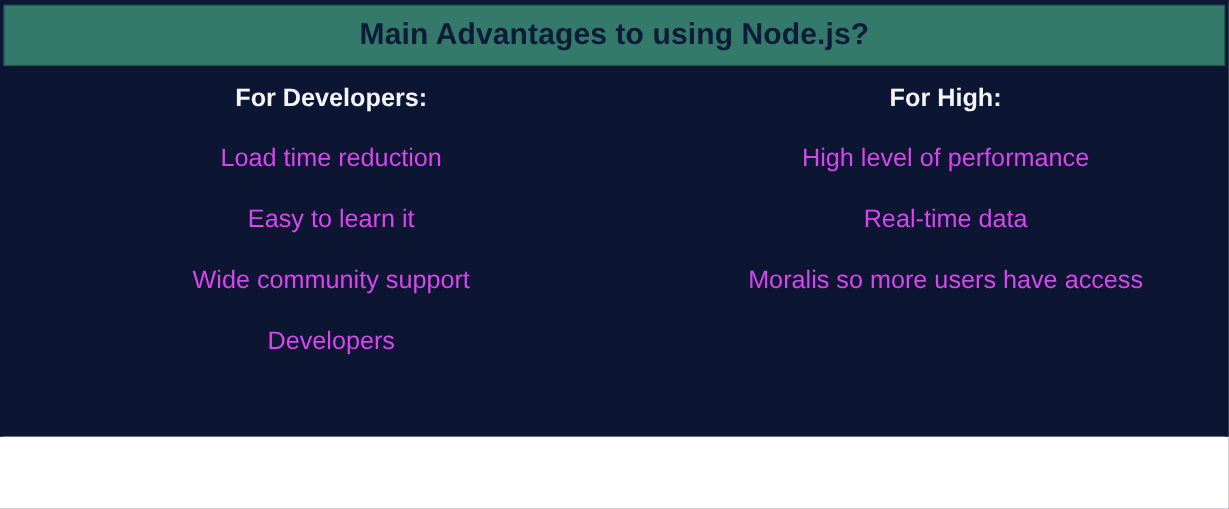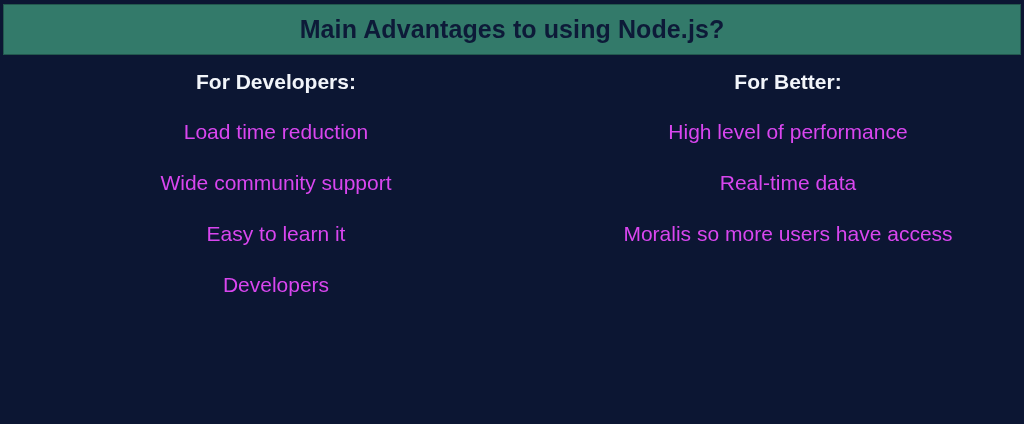--- a/index.html
+++ b/index.html
@@ -8,21 +8,21 @@
     background: #ffffff;
   }
   body {
     font-family: "Liberation Sans", sans-serif;
     -webkit-font-smoothing: antialiased;
   }
 
   .slide {
     position: relative;
     width: 1024px;
-    height: 424px;
+    height: 364px;
     background: #0c1633;
     overflow: hidden;
     box-sizing: border-box;
   }
 
   
   .top-rule {
     position: absolute;
     left: 0; top: 0;
     width: 1024px;
@@ -157,27 +157,27 @@
 
   <div class="header-bar">
     <div class="header-title">Main Advantages to using Node.js?</div>
   </div>
 
   <div class="columns">
 
     <div class="column">
       <div class="col-heading">For Developers:</div>
       <div class="col-item">Load time reduction</div>
+      <div class="col-item">Easy to learn it</div>
       <div class="col-item">Wide community support</div>
-      <div class="col-item">Easy to learn it</div>
       <div class="col-item">Developers</div>
     </div>
 
     <div class="column">
-      <div class="col-heading">For Better:</div>
+      <div class="col-heading">For High:</div>
       <div class="col-item">High level of performance</div>
       <div class="col-item">Real-time data</div>
       <div class="col-item">Moralis so more users have access</div>
     </div>
 
   </div>
 
 
 </div>
 

